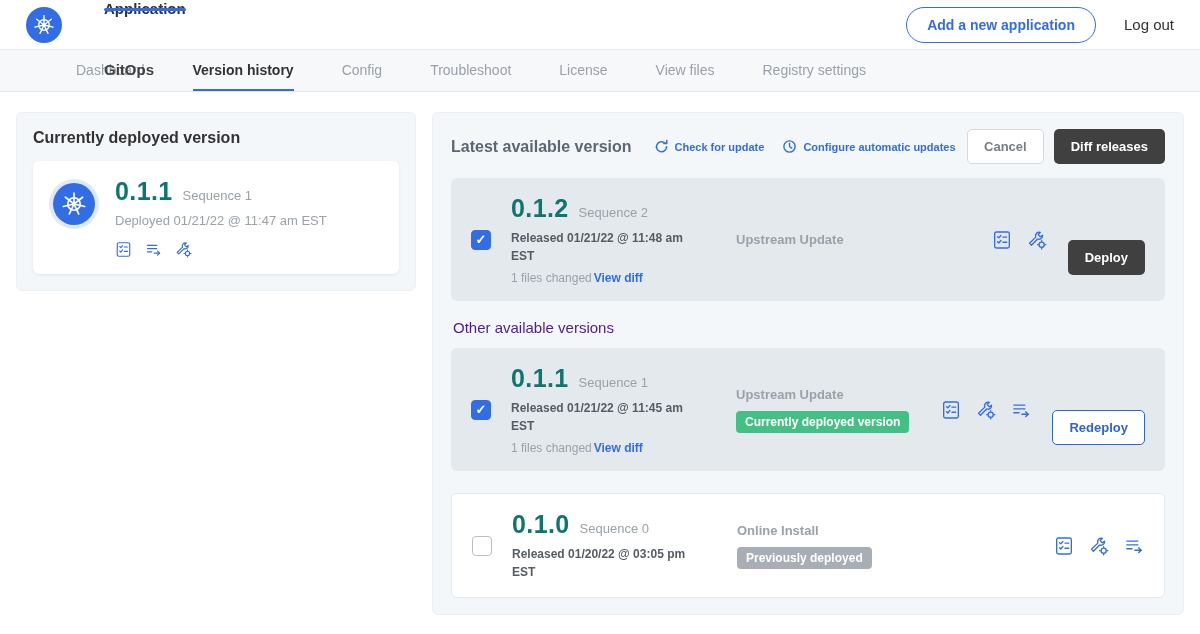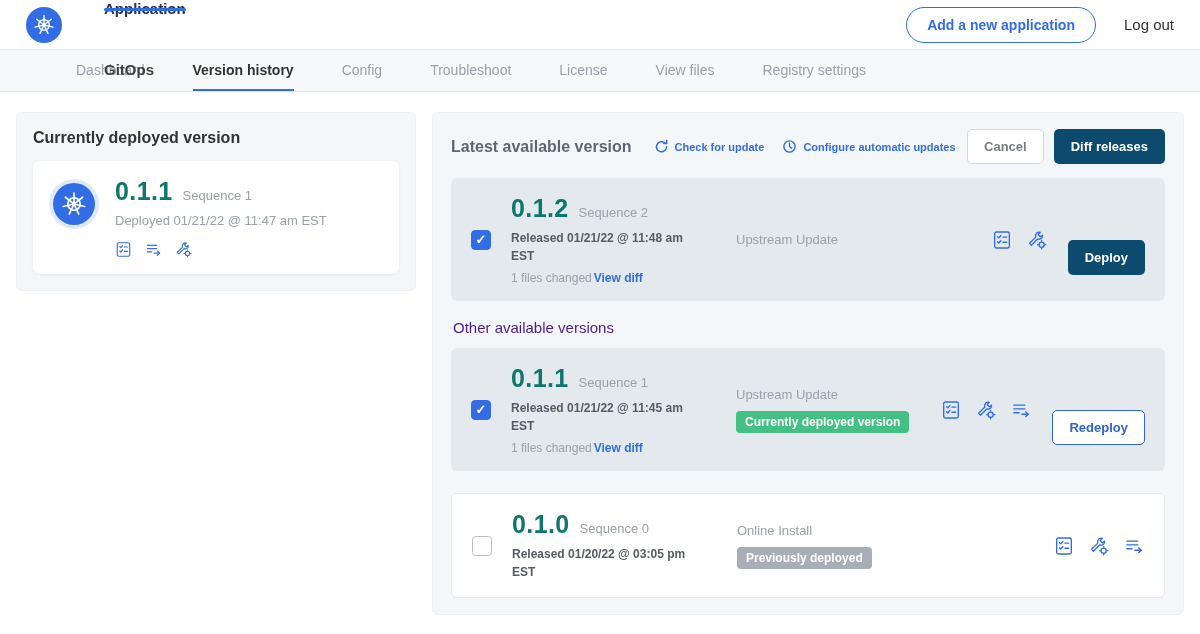--- a/index.html
+++ b/index.html
@@ -44,41 +44,41 @@
   .icon-btn { display:flex; cursor:pointer; }
 
   
   .versions-card { flex:1; padding:16px 18px; }
   .panel-header { display:flex; align-items:center; margin-bottom:14px; }
   .panel-header h2 { font-size:16px; font-weight:700; color:#5d6771; margin-right:4px; }
   .hlink { display:flex; align-items:center; gap:6px; color:#326de6; font-size:11px; font-weight:600; margin-left:18px; cursor:pointer; text-decoration:none; }
   .header-actions { margin-left:auto; display:flex; gap:10px; }
   .btn { font-family:inherit; font-size:13px; font-weight:700; padding:9px 16px; border-radius:5px; cursor:pointer; border:1px solid transparent; }
   .btn-secondary { background:#fff; color:#767d85; border-color:#d5d9dd; }
-  .btn-primary { background:#0c4a6e; color:#fff; }
+  .btn-primary { background:#404040; color:#fff; }
   .btn-outline { background:#fff; color:#3263d3; border-color:#3263d3; }
 
   .version-row { display:flex; align-items:center; border-radius:6px; padding:16px 20px; min-height:116px; }
   .version-row.selected { background:#e4e9ee; }
   .version-row.plain { background:#fff; border:1px solid #e7eaee; min-height:102px; }
   .version-row.mb { margin-bottom:22px; }
 
   .checkbox { width:20px; height:20px; border-radius:4px; background:#fff; border:1px solid #b9c0c9; margin-right:20px; flex:none; display:flex; align-items:center; justify-content:center; cursor:pointer; }
   .checkbox.checked { background:#326de6; border-color:#326de6; color:#fff; font-size:13px; font-weight:700; }
   .checkbox.checked::after { content:"✓"; }
 
   .col-version { width:225px; flex:none; }
   .col-version .ver-line { margin-bottom:6px; }
   .released { max-width:192px; font-size:12px; font-weight:700; color:#565c64; line-height:1.5; }
   .files-line { display:flex; gap:2px; margin-top:6px; align-items:center; }
   .files { font-size:12px; color:#9aa1a9; }
   .view-diff { font-size:12px; color:#326de6; font-weight:600; cursor:pointer; text-decoration:none; }
 
   .col-source { flex:1; padding-right:10px; }
-  .source { font-size:13px; font-weight:400; color:#9aa1a9; }
+  .source { font-size:13px; font-weight:700; color:#9aa1a9; }
   .badge { display:inline-block; margin-top:9px; font-size:12px; font-weight:700; color:#fff; padding:4px 9px; border-radius:4px; }
   .badge-green { background:#44c085; }
   .badge-gray { background:#a7aeb6; }
 
   .col-actions { display:flex; align-items:center; gap:15px; }
   .col-actions .btn { margin-left:6px;margin-top:36px; }
 
   .other-label { font-size:15px; color:#4c1d95; margin:18px 2px 12px; }
 </style>
 </head>

